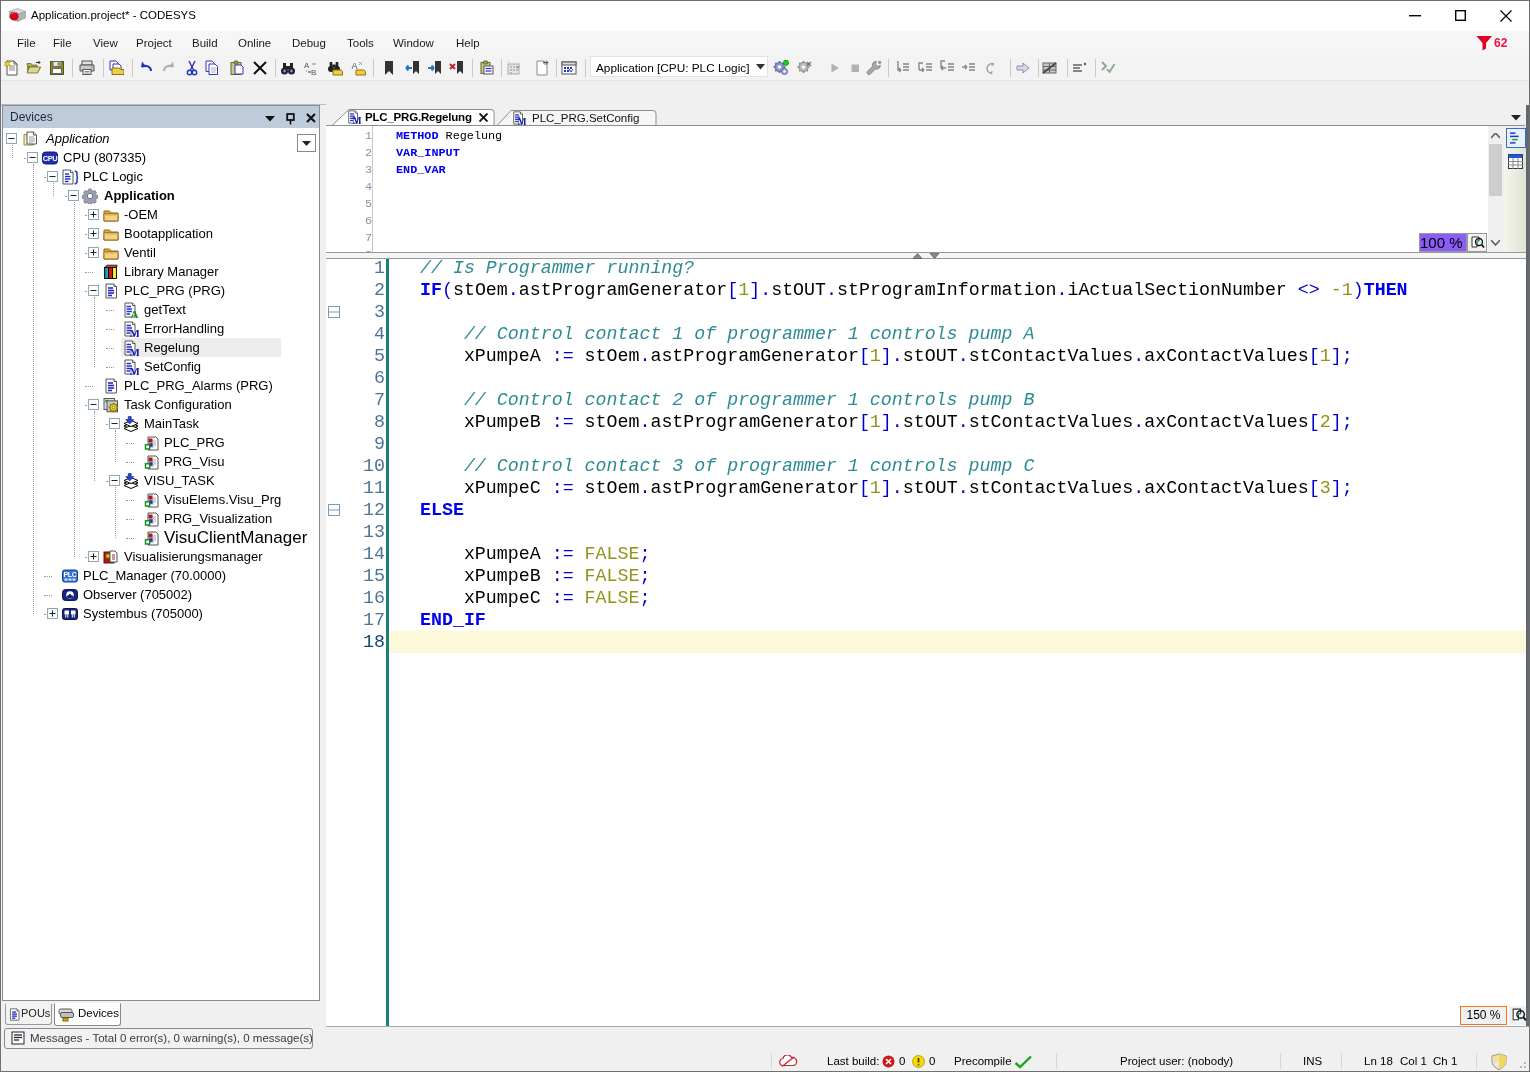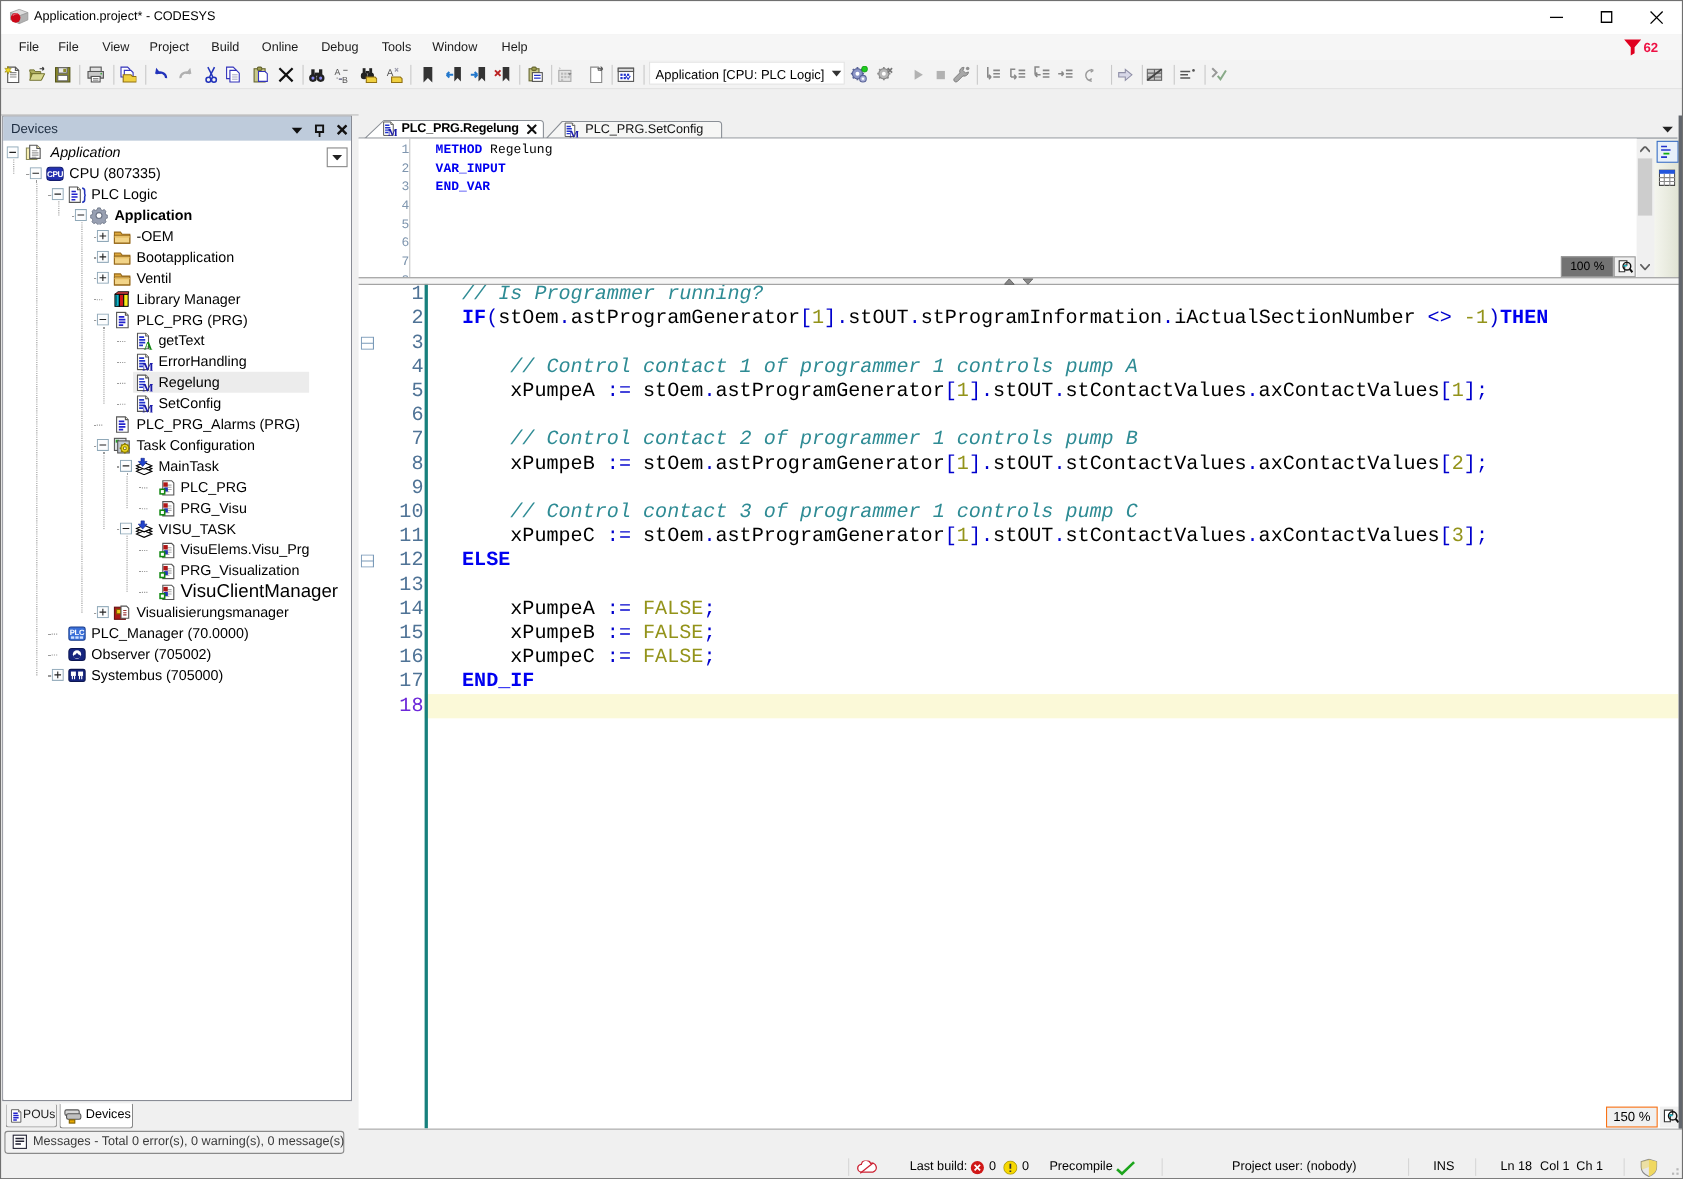--- a/index.html
+++ b/index.html
@@ -793,21 +793,21 @@
 <svg class="abs" style="left:1508px;top:154px" width="15" height="15" viewBox="0 0 15 15">
     <rect x="0.5" y="0.5" width="14" height="14" fill="#fff" stroke="#333"></rect>
     <rect x="0.5" y="0.5" width="14" height="3.5" fill="#2255dd"></rect>
     <g stroke="#888" stroke-width="1">
       <line x1="0" y1="7.5" x2="15" y2="7.5"></line>
       <line x1="0" y1="11" x2="15" y2="11"></line>
       <line x1="5" y1="4" x2="5" y2="15"></line>
       <line x1="10" y1="4" x2="10" y2="15"></line>
     </g>
   </svg>
-<div class="abs" style="left:1419px;top:233px;width:48px;height:19px;background:#737373;border:1px solid #999;font-size:11px;color:#000;text-align:center;line-height:17px">100 %</div>
+<div class="abs" style="left:1419px;top:233px;width:48px;height:19px;background:#8b5cf6;border:1px solid #999;font-size:15px;color:#000;line-height:17px">100 %</div>
 <div class="abs" style="left:1467px;top:233px;width:20px;height:19px;background:#f0f0f0;border:1px solid #999"></div>
 <svg class="abs" style="left:1470px;top:235px" width="15" height="15" viewBox="0 0 15 15">
     <path d="M2 2 h7 v4 h-2 v6 h-5 z" fill="#fff" stroke="#333"></path>
     <circle cx="9" cy="7" r="3.5" fill="none" stroke="#111" stroke-width="1.3"></circle>
     <line x1="11.5" y1="9.5" x2="14" y2="12.5" stroke="#111" stroke-width="1.8"></line>
     <line x1="6" y1="6.5" x2="9" y2="6.5" stroke="#18b8c8" stroke-width="1.4"></line>
   </svg>
 <div class="abs" style="left:326px;top:252px;width:1204px;height:6px;background:#f5f5f5;border-top:1px solid #9a9a9a"></div>
 <div class="abs" id="editbottom">
 <div class="abs" style="left:60px;top:373px;width:1140px;height:22px;background:#fbf9d8"></div>
@@ -843,21 +843,21 @@
 <div class="cline-b" style="top:241px"><span class="kw">ELSE</span></div>
 <div class="lnum-b" style="left:0;top:263px"><span>13</span></div>
 <div class="lnum-b" style="left:0;top:285px"><span>14</span></div>
 <div class="cline-b" style="top:285px">    xPumpeA <span class="op">:=</span> <span class="num">FALSE</span><span class="op">;</span></div>
 <div class="lnum-b" style="left:0;top:307px"><span>15</span></div>
 <div class="cline-b" style="top:307px">    xPumpeB <span class="op">:=</span> <span class="num">FALSE</span><span class="op">;</span></div>
 <div class="lnum-b" style="left:0;top:329px"><span>16</span></div>
 <div class="cline-b" style="top:329px">    xPumpeC <span class="op">:=</span> <span class="num">FALSE</span><span class="op">;</span></div>
 <div class="lnum-b" style="left:0;top:351px"><span>17</span></div>
 <div class="cline-b" style="top:351px"><span class="kw">END_IF</span></div>
-<div class="lnum-b" style="left:0;top:373px"><span style="color:#6d28d9">18</span></div>
+<div class="lnum-b" style="left:0;top:373px"><span style="color:#0c4a6e">18</span></div>
 </div>
 <div class="abs" style="left:326px;top:1026px;width:1204px;height:1px;background:#a8a8a8"></div>
 <div class="abs" style="left:326px;top:258px;width:1204px;height:1px;background:#9a9a9a"></div>
 <svg class="abs" style="left:913px;top:253px" width="27" height="6">
     <path d="M0 5.5 L4.5 0.5 L9 5.5 Z" fill="#8a8a8a" stroke="#555" stroke-width="0.7"></path>
     <path d="M17 0.5 L21.5 5.5 L26 0.5 Z" fill="#8a8a8a" stroke="#555" stroke-width="0.7"></path>
   </svg>
 <div class="abs" style="left:1460px;top:1006px;width:47px;height:19px;background:#f0f0f0;border:1px solid #f97316;font-size:12px;color:#000;text-align:center;line-height:17px">150 %</div>
 <div class="abs" style="left:1509px;top:1006px;width:19px;height:19px;background:#f0f0f0"></div>
 <svg class="abs" style="left:1511px;top:1007px" width="16" height="16" viewBox="0 0 15 15">

